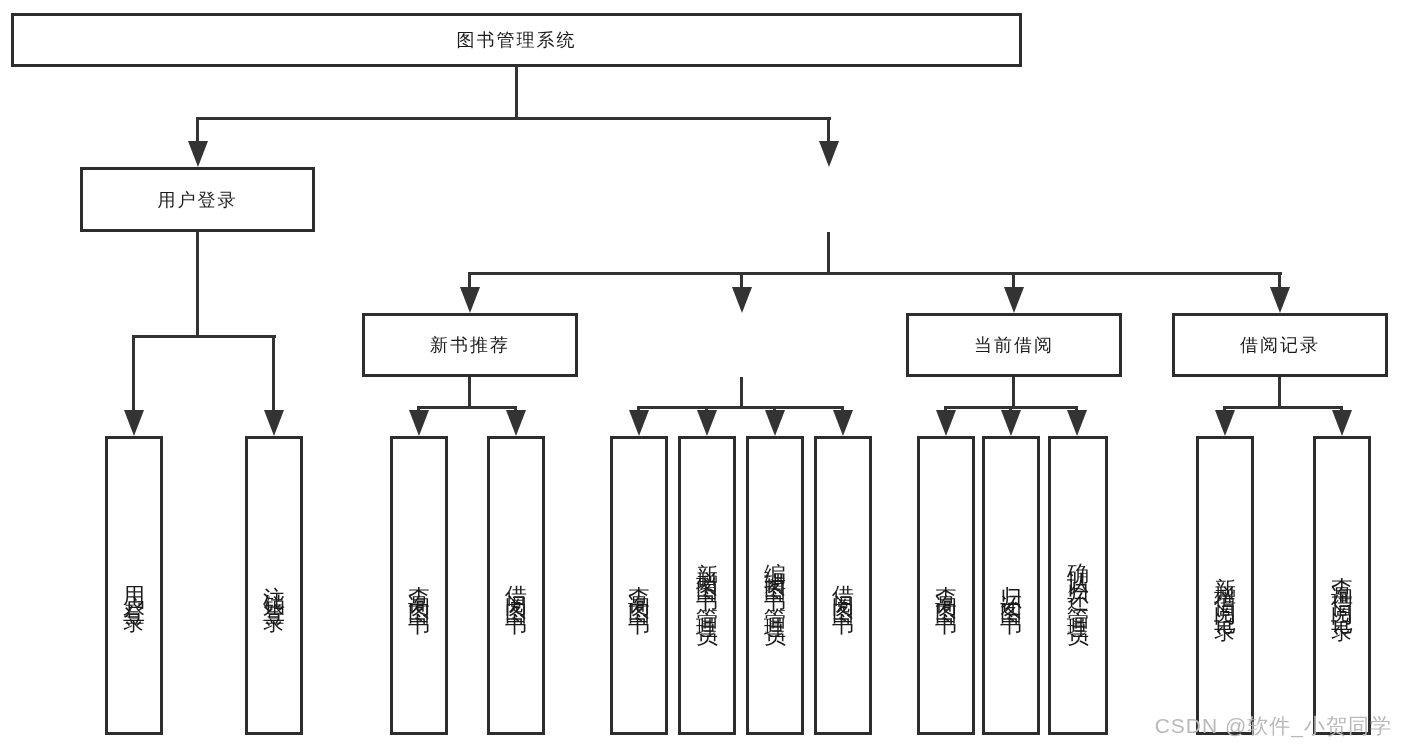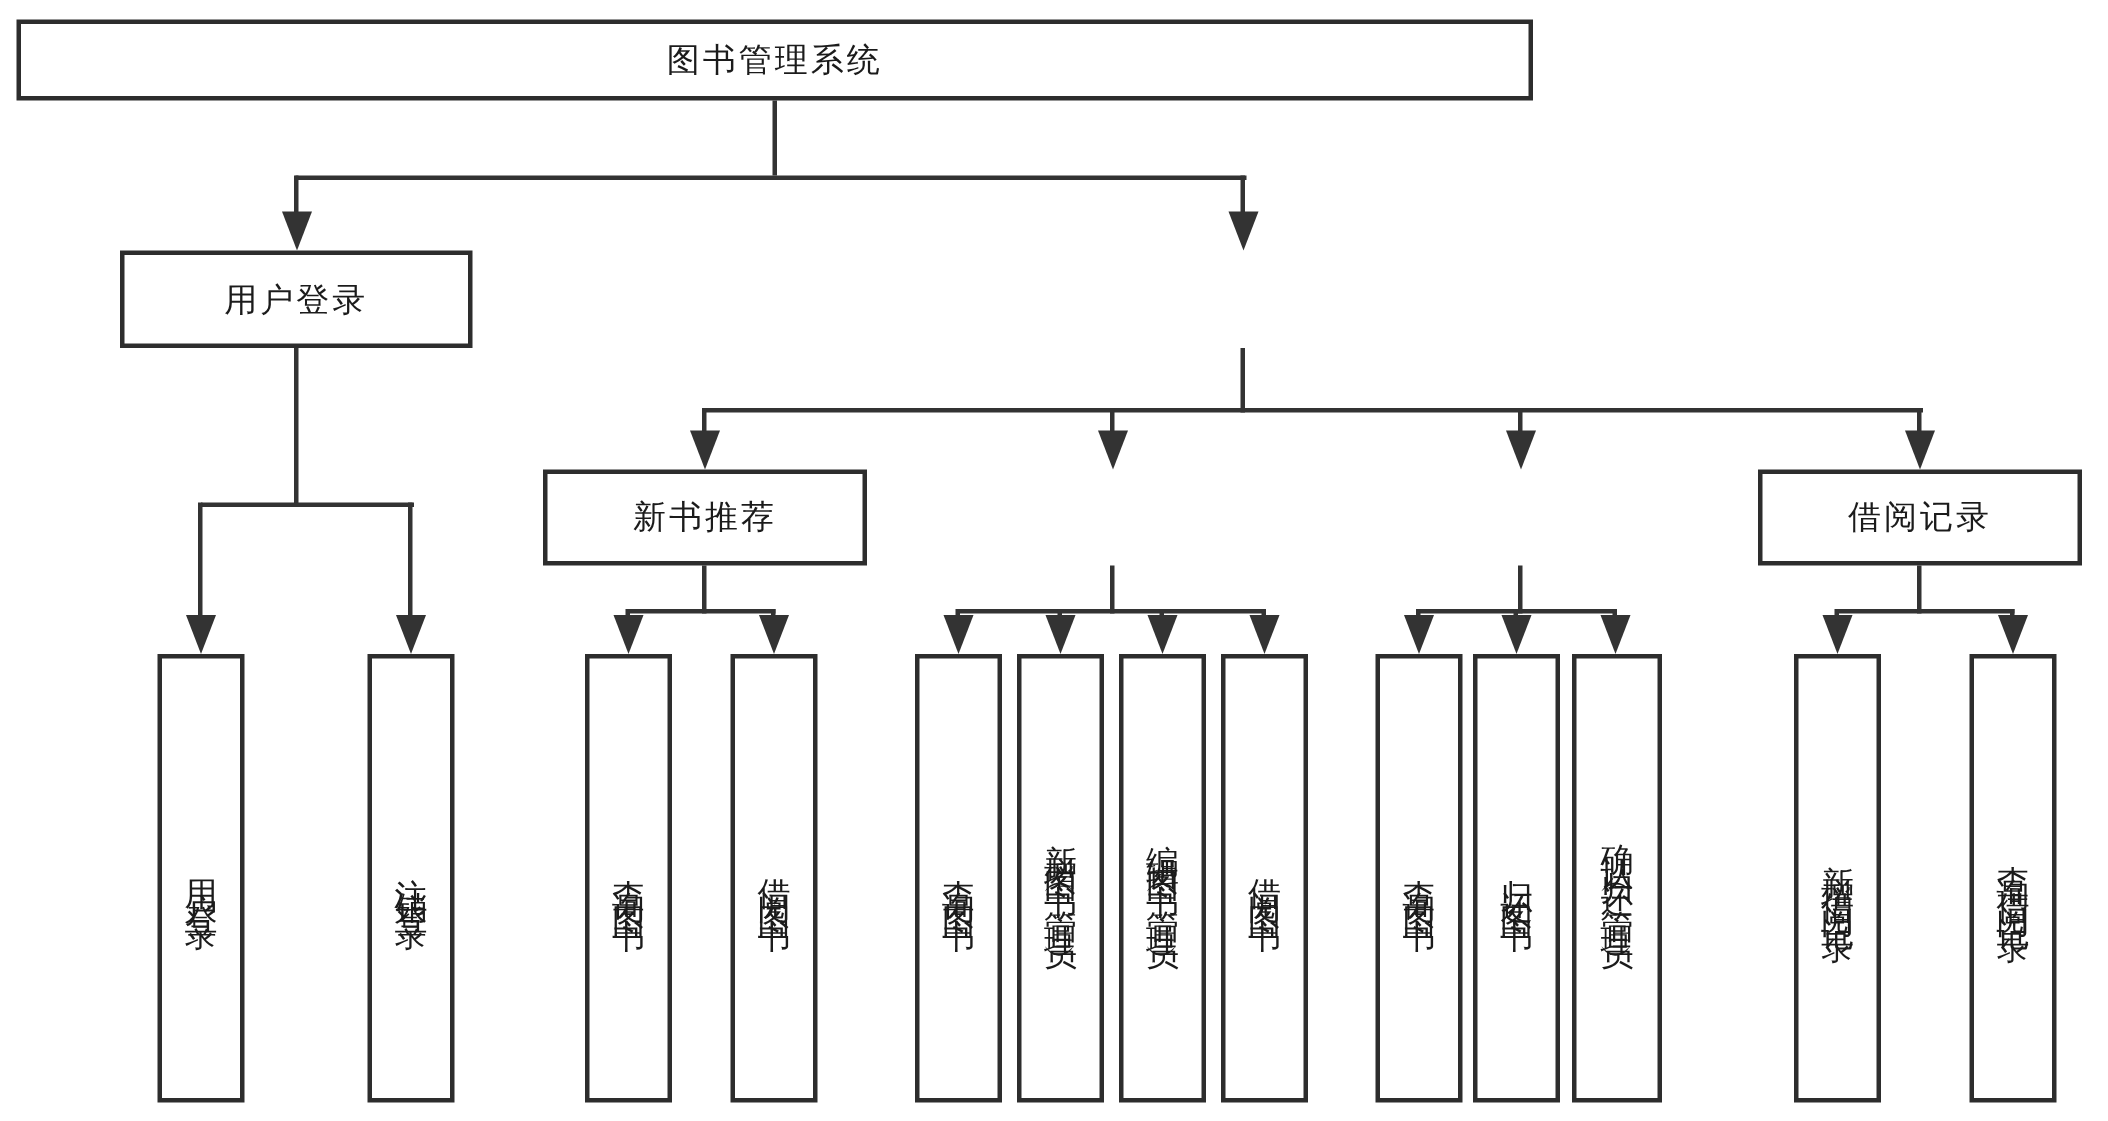--- a/index.html
+++ b/index.html
@@ -14,21 +14,21 @@
     position:absolute;
     background:#ffffff;
     border:3px solid #2d2d2d;
     box-sizing:border-box;
     display:flex;
     align-items:center;
     justify-content:center;
     color:#1b1b1b;
   }
   .h-label{
-    font-size:22px;
+    font-size:18px;
     letter-spacing:2px;
     white-space:nowrap;
   }
   .v-label{
     writing-mode:vertical-rl;
     text-orientation:mixed;
     font-size:22px;
     letter-spacing:9px;
     line-height:1;
     white-space:nowrap;
@@ -87,20 +87,23 @@
   <div class="arrow" style="left:460px;top:287px;"></div>
   <div class="vline" style="left:740px;top:272px;height:18px;"></div>
   <div class="arrow" style="left:732px;top:287px;"></div>
   <div class="vline" style="left:1012px;top:272px;height:18px;"></div>
   <div class="arrow" style="left:1004px;top:287px;"></div>
   <div class="vline" style="left:1278px;top:272px;height:18px;"></div>
   <div class="arrow" style="left:1270px;top:287px;"></div>
 
   <div class="box" style="left:362px;top:313px;width:216px;height:64px;">
     <span class="h-label">新书推荐</span>
+  </div>
+  <div class="box" style="left:906px;top:313px;width:216px;height:64px;">
+    <span class="h-label">当前借阅</span>
   </div>
   <div class="box" style="left:1172px;top:313px;width:216px;height:64px;">
     <span class="h-label">借阅记录</span>
   </div>
 
   <div class="vline" style="left:468px;top:377px;height:32px;"></div>
   <div class="hline" style="left:419px;top:406px;width:98px;"></div>
   <div class="vline" style="left:417px;top:406px;height:10px;"></div>
   <div class="arrow" style="left:409px;top:410px;"></div>
   <div class="vline" style="left:514px;top:406px;height:10px;"></div>
@@ -170,14 +173,15 @@
     <span class="v-label">确认归还（管理员）</span>
   </div>
 
   <div class="box" style="left:1196px;top:436px;width:58px;height:299px;">
     <span class="v-label">新增借阅记录</span>
   </div>
   <div class="box" style="left:1313px;top:436px;width:58px;height:299px;">
     <span class="v-label">查询借阅记录</span>
   </div>
 
+  <div class="watermark">CSDN @软件_小贺同学</div>
 
 </div>
 
 </body></html>

